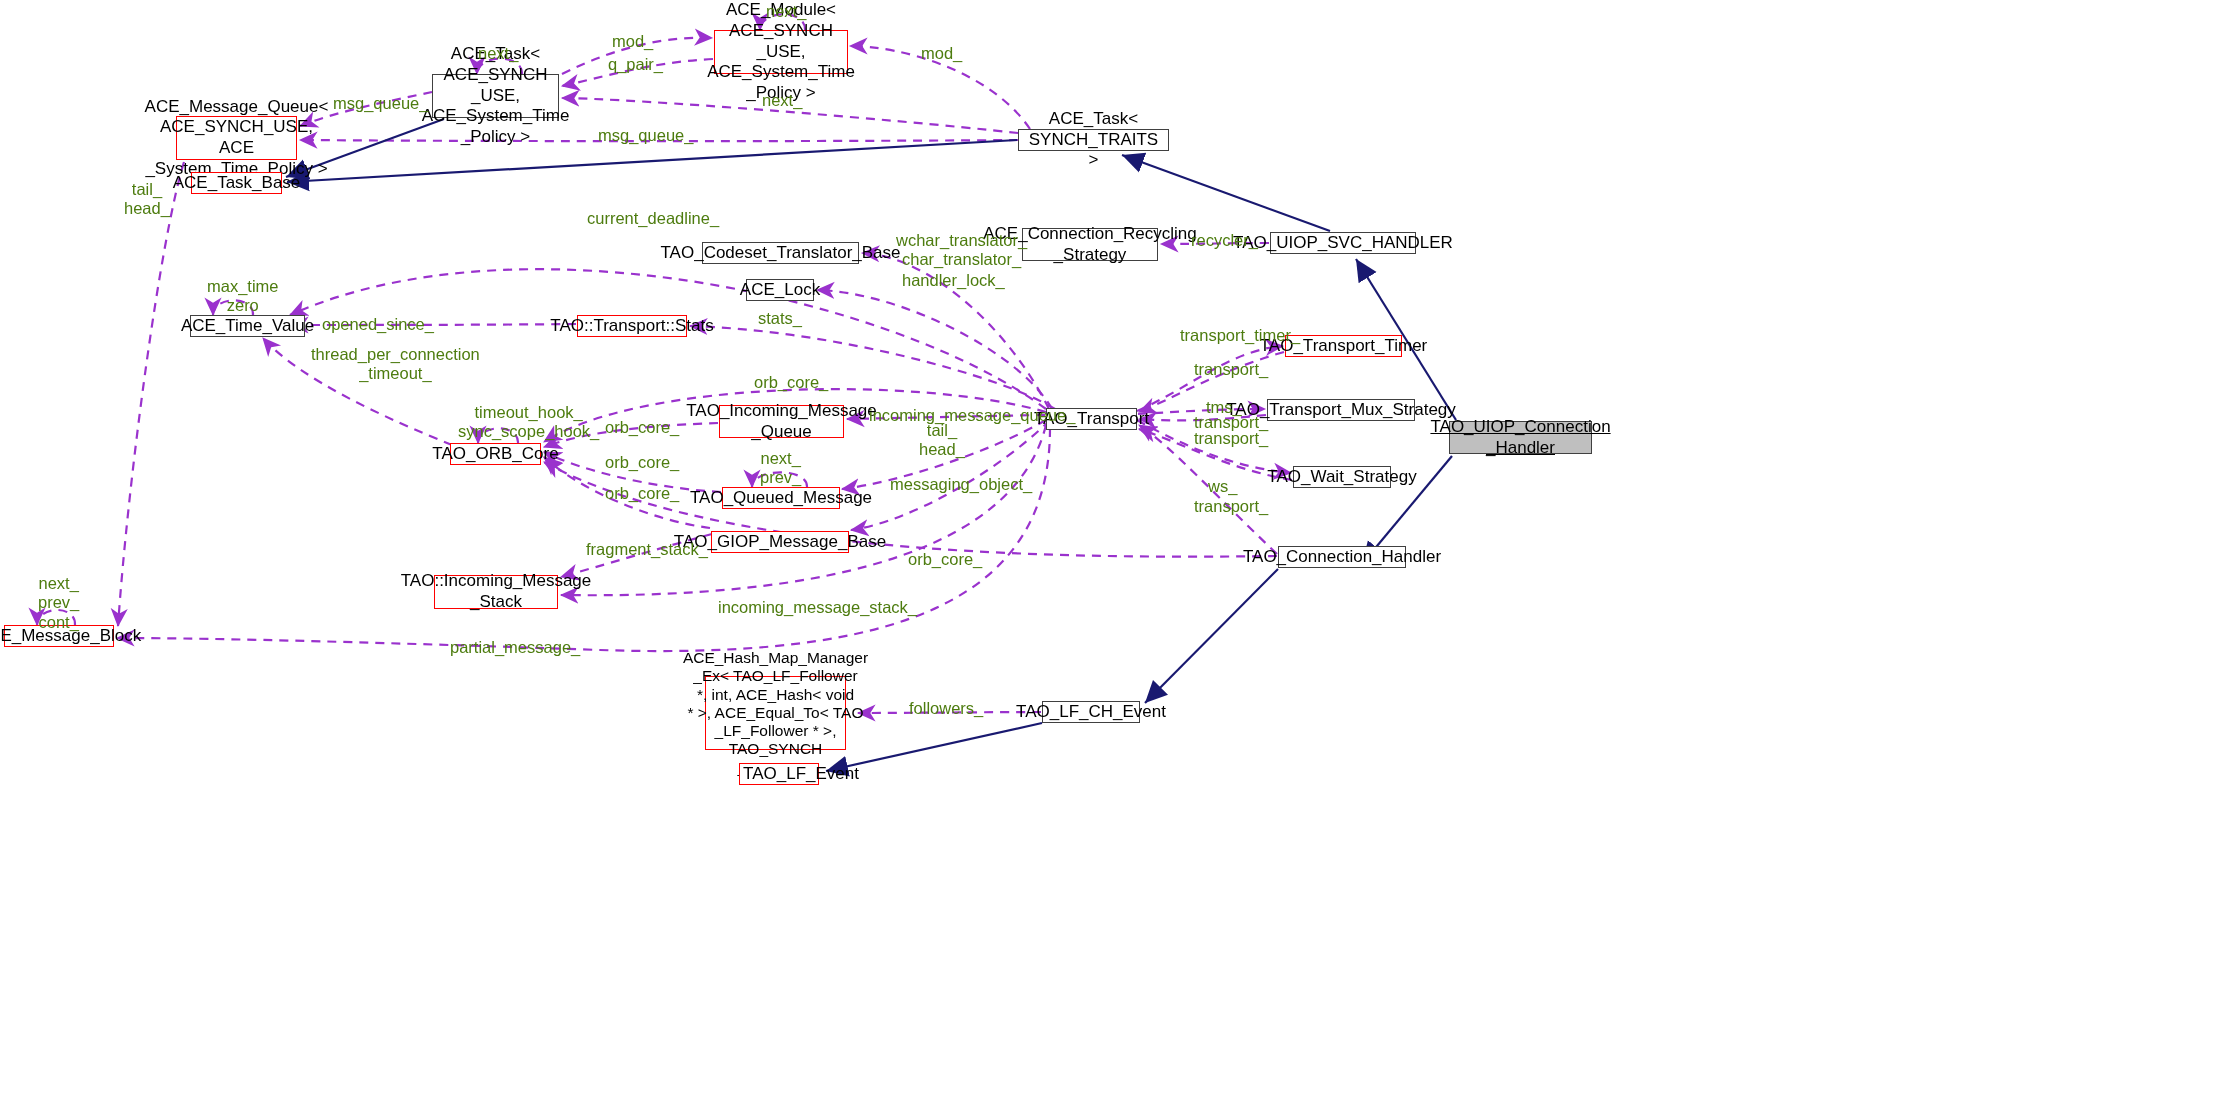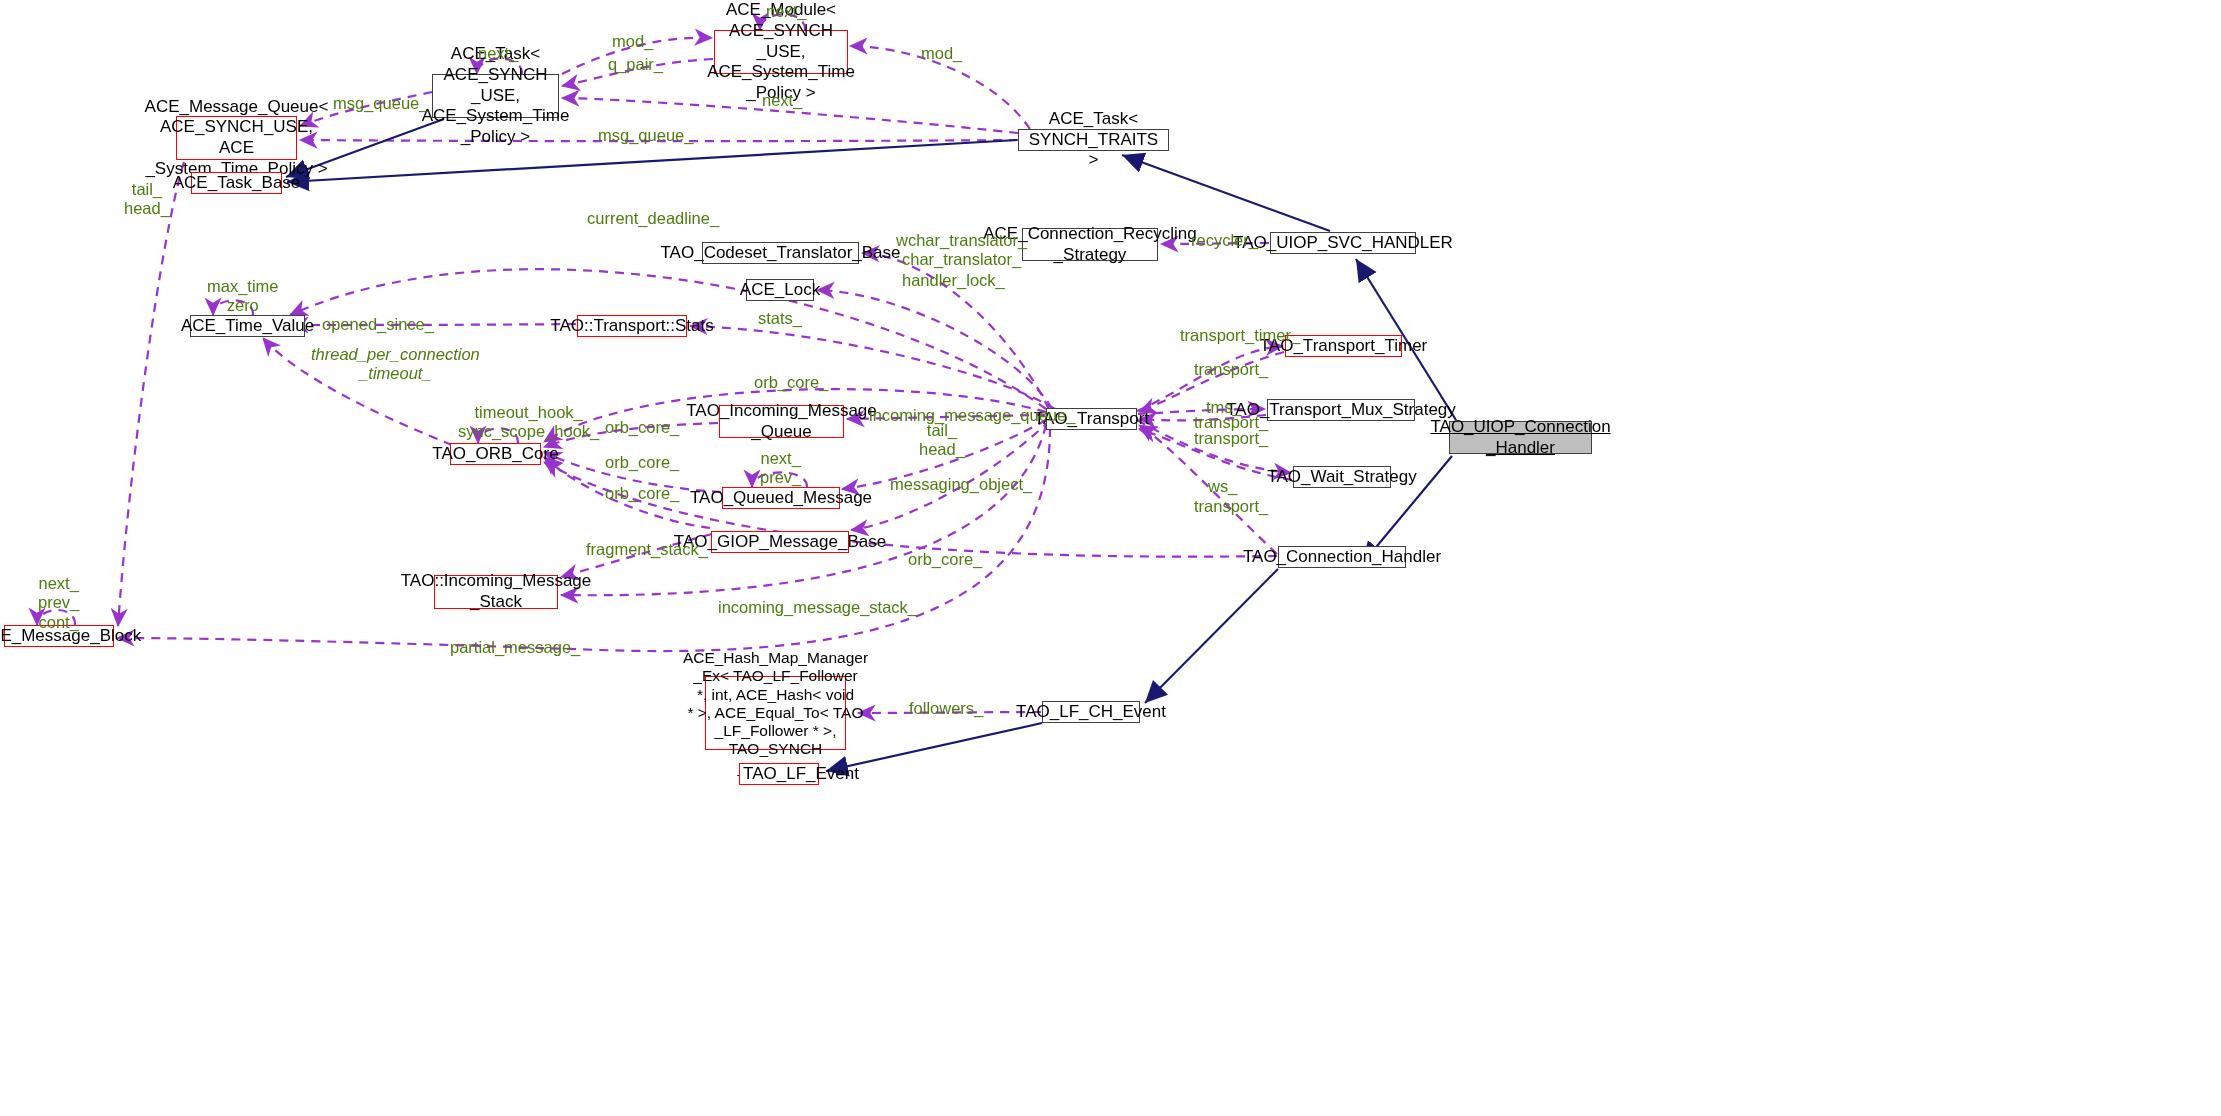--- a/index.html
+++ b/index.html
@@ -227,21 +227,21 @@
   <div class="edge-label" style="left:587px;  top:209px;">current_deadline_</div>
   <div class="edge-label" style="left:896px;  top:231px;">wchar_translator_
 char_translator_</div>
   <div class="edge-label" style="left:1191px; top:231px;">recycler_</div>
   <div class="edge-label" style="left:902px;  top:271px;">handler_lock_</div>
   <div class="edge-label" style="left:207px;  top:277px;">max_time
 zero</div>
   <div class="edge-label" style="left:322px;  top:315px;">opened_since_</div>
   <div class="edge-label" style="left:758px;  top:309px;">stats_</div>
   <div class="edge-label" style="left:1180px; top:326px;">transport_timer_</div>
-  <div class="edge-label" style="left:311px;  top:345px;font-style:italic;">thread_per_connection
+  <div class="edge-label" style="left:311px;  top:345px;">thread_per_connection
 _timeout_</div>
   <div class="edge-label" style="left:1194px; top:360px;">transport_</div>
   <div class="edge-label" style="left:754px;  top:373px;">orb_core_</div>
   <div class="edge-label" style="left:869px;  top:406px;">incoming_message_queue_</div>
   <div class="edge-label" style="left:1206px; top:398px;">tms_</div>
   <div class="edge-label" style="left:458px;  top:403px;">timeout_hook_
 sync_scope_hook_</div>
   <div class="edge-label" style="left:1194px; top:413px;">transport_</div>
   <div class="edge-label" style="left:919px;  top:421px;">tail_
 head_</div>

